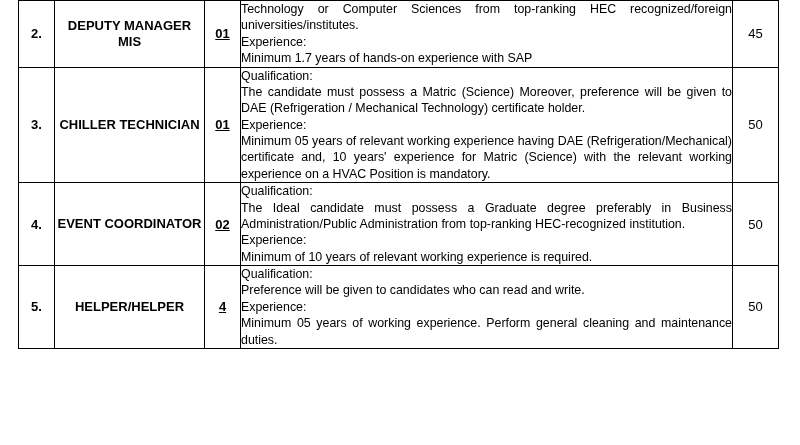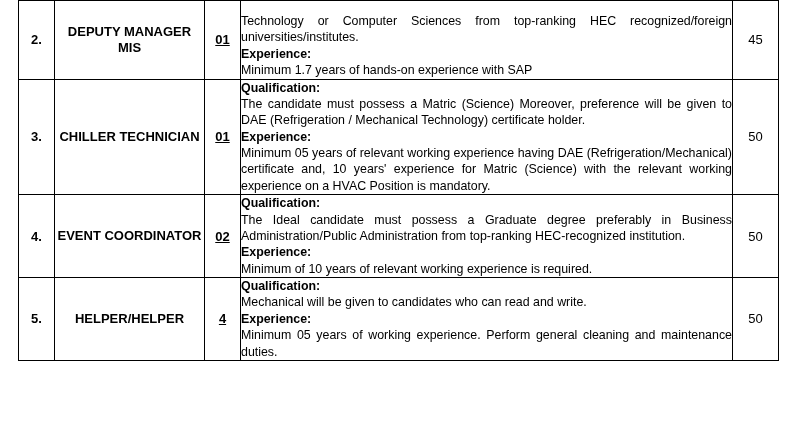--- a/index.html
+++ b/index.html
@@ -62,31 +62,31 @@
   }
   td.desc {
     text-align: justify;
     text-justify: inter-word;
     font-size: 12.4px;
     line-height: 1.32;
     padding: 3px 7px 4px 7px;
     vertical-align: top;
   }
   .lbl {
-    font-weight: bold;
+    font-weight: normal;
     display: block;
   }
   .txt {
     display: block;
   }
   tr.row-clip td {
     height: 58px;
   }
   tr.row-clip td.desc {
-    padding-top: 12px;
+    padding-top: 0;
   }
 </style>
 </head>
 <body>
 
 <div class="sheet">
   <table class="jobs">
     <colgroup>
       <col class="c-sr">
       <col class="c-post">
@@ -132,21 +132,21 @@
         </td>
         <td class="age">50</td>
       </tr>
 
       <tr>
         <td class="sr">5.</td>
         <td class="post">HELPER/HELPER</td>
         <td class="no">4</td>
         <td class="desc">
           <span class="lbl">Qualification:</span>
-          <span class="txt">Mechanical will be given to candidates who can read and write.</span>
+          <span class="txt">Preference will be given to candidates who can read and write.</span>
           <span class="lbl">Experience:</span>
           <span class="txt">Minimum 05 years of working experience. Perform general cleaning and maintenance duties.</span>
         </td>
         <td class="age">50</td>
       </tr>
     </tbody>
   </table>
 </div>
 
 </body></html>

